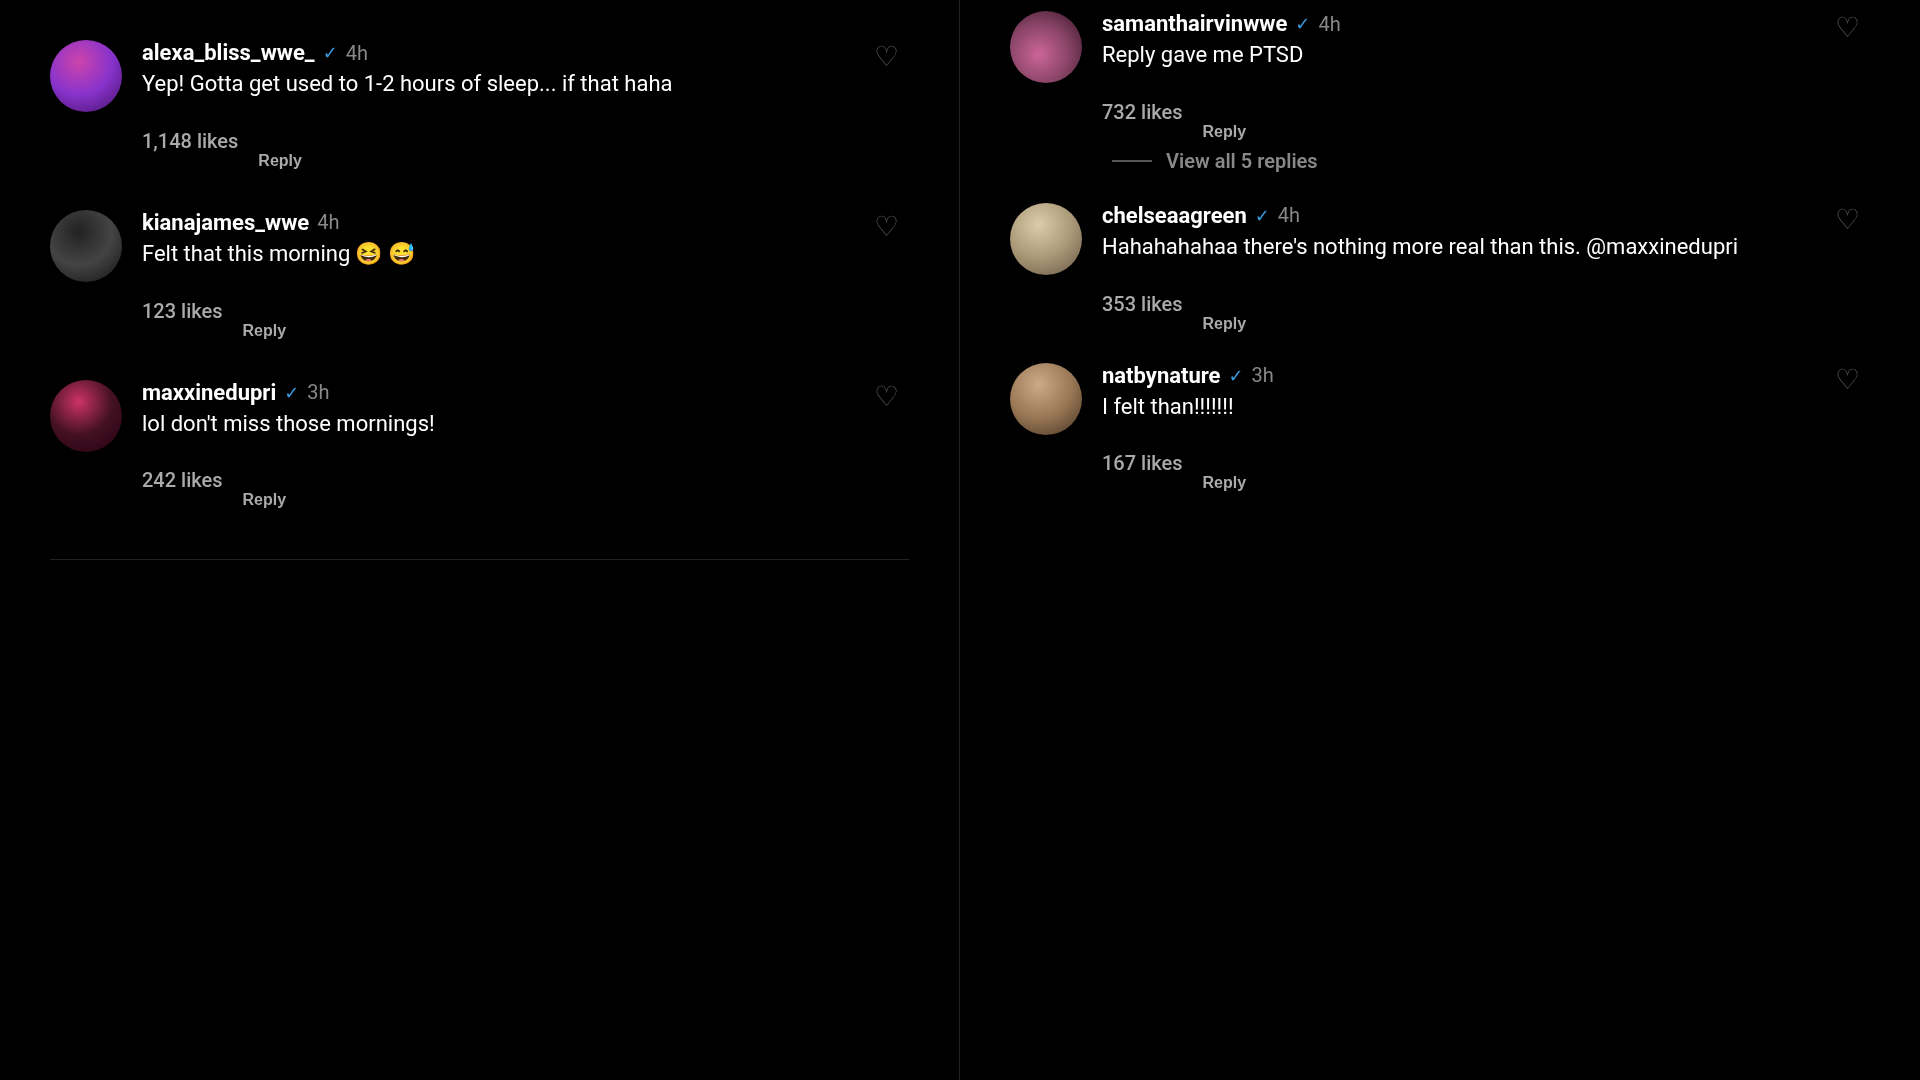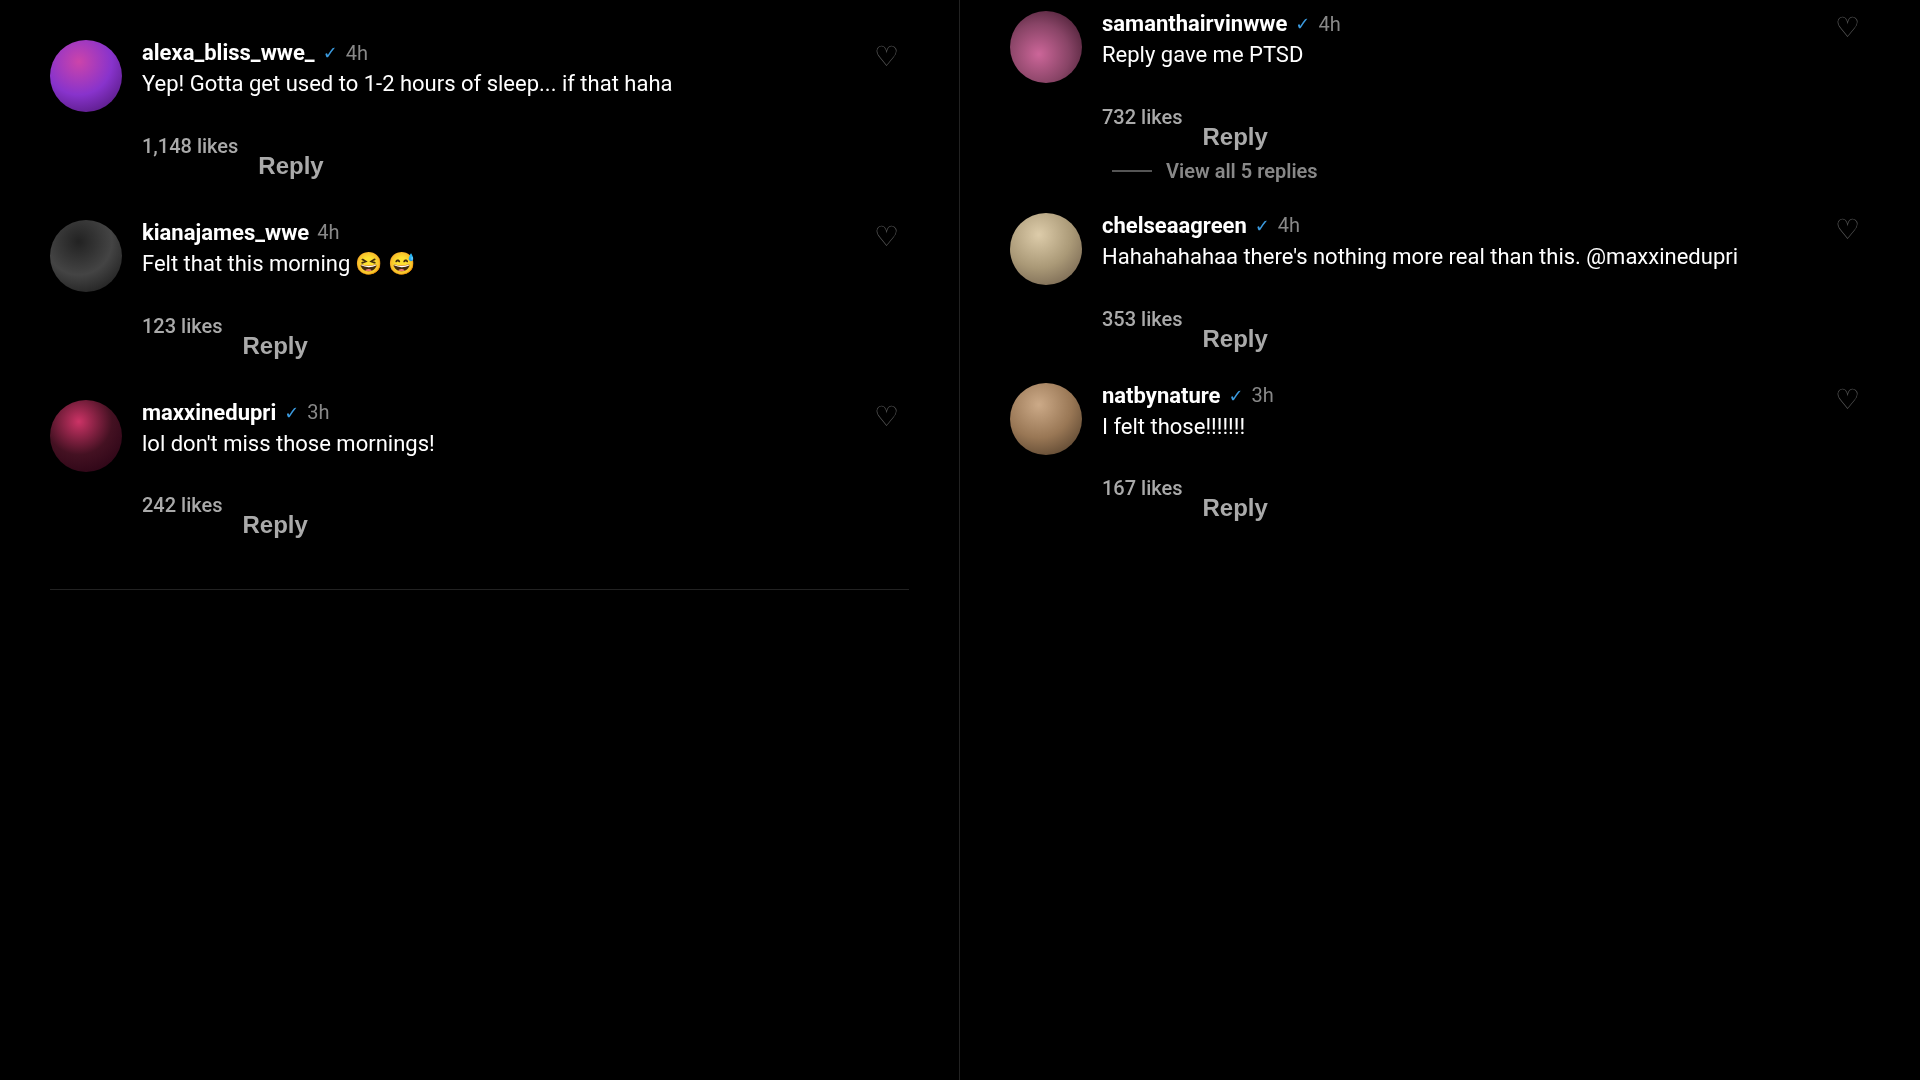--- a/index.html
+++ b/index.html
@@ -93,21 +93,21 @@
       gap: 20px;
     }
 
     .likes {
       font-size: 20px;
       color: #aaa;
       font-weight: 500;
     }
 
     .reply-btn {
-      font-size: 24px;
+      font-size: 16px;
       color: #aaa;
       font-weight: 600;
       cursor: pointer;
       background: none;
       border: none;
       color: #aaa;
       margin-top: 40px;
     }
 
     .heart-icon {
@@ -241,21 +241,21 @@
         <span class="heart-icon">♡</span>
       </div>
       <div class="comment-item">
         <div class="avatar" style="background: radial-gradient(circle at 40% 30%, #ccaa88, #997755, #443322);"></div>
         <div class="comment-content">
           <div class="comment-header">
             <span class="username">natbynature</span>
             <span class="verified-icon">✓</span>
             <span class="timestamp">3h</span>
           </div>
-          <div class="comment-text">I felt those!!!!!!!</div>
+          <div class="comment-text">I felt than!!!!!!!</div>
           <div class="comment-actions">
             <span class="likes">167 likes</span>
             <button class="reply-btn">Reply</button>
           </div>
         </div>
         <span class="heart-icon">♡</span>
       </div>
     </div>
 </div>
 

